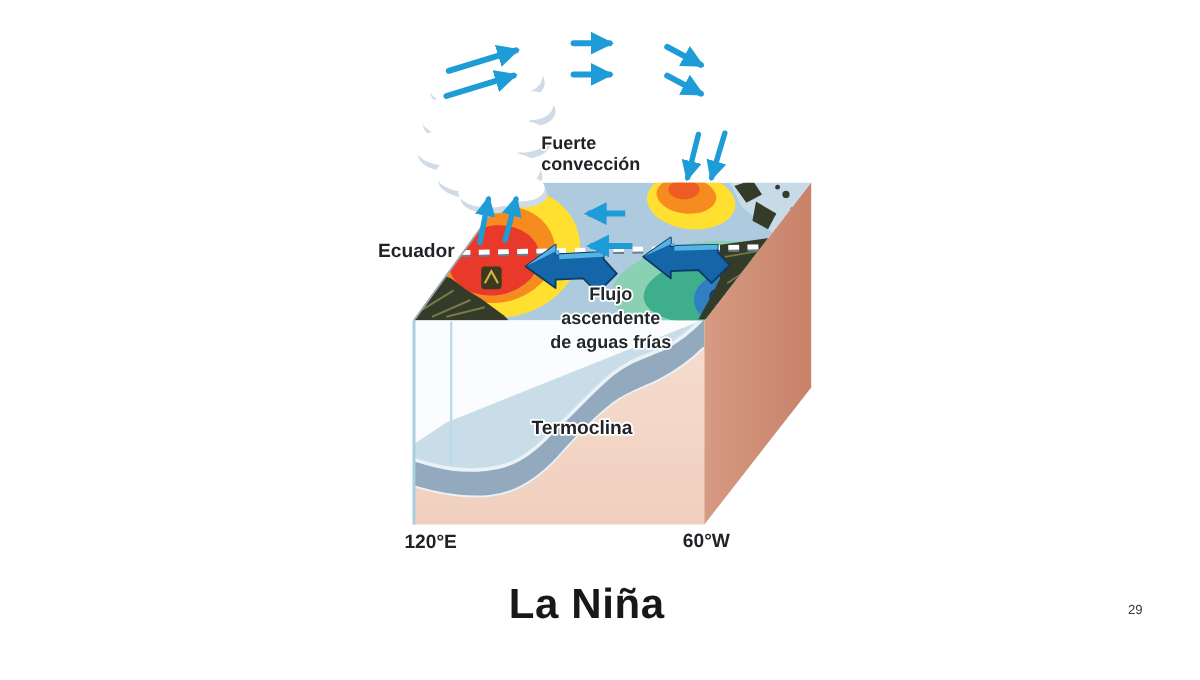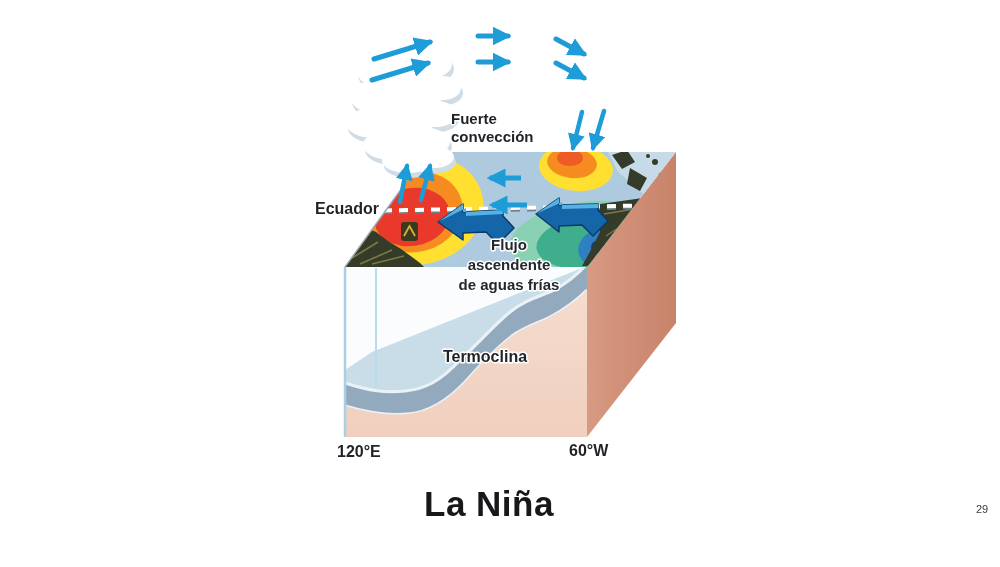--- a/index.html
+++ b/index.html
@@ -20,21 +20,21 @@
   }
   .lbl{font-size:15px;font-weight:bold;}
   .lbl-big{font-size:16px;font-weight:bold;}
   .lbl-light{font-size:15px;font-weight:bold;fill:#23282e;}
   .title{
     position:absolute;left:424px;top:484px;
     font-size:35px;font-weight:bold;color:#17181a;letter-spacing:0.5px;
   }
   .pagenum{
     position:absolute;left:940px;top:503px;
-    font-size:11px;color:#3a3a3a;margin-left:36px;
+    font-size:11px;color:#3a3a3a;
   }
 </style>
 </head>
 <body>
 
 <div class="stage">
 <svg width="1000" height="567" viewBox="0 0 1000 567">
   <defs>
     <clipPath id="mapClip">
       <polygon points="428,152 676,152 587,267 345,267"></polygon>

